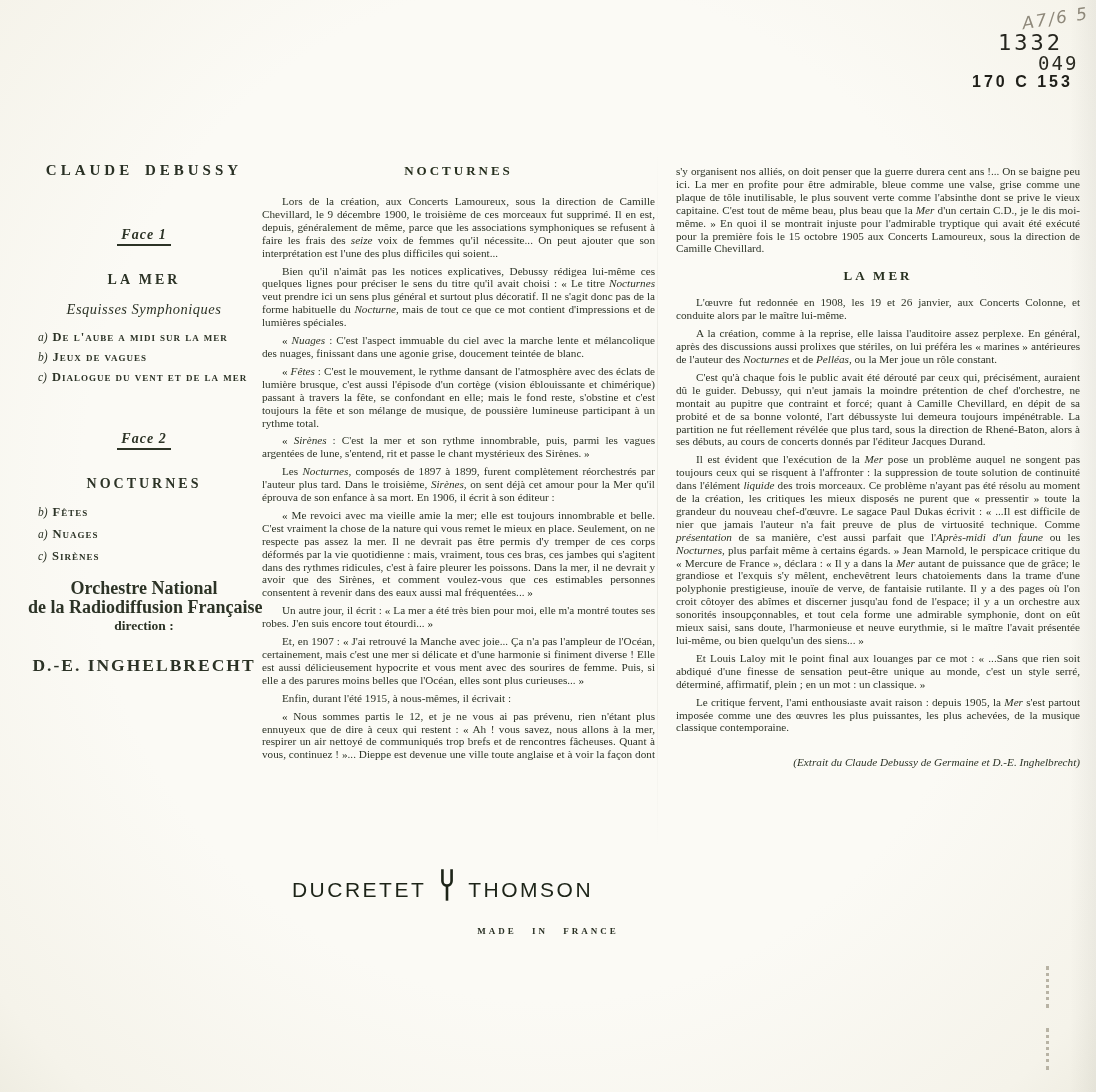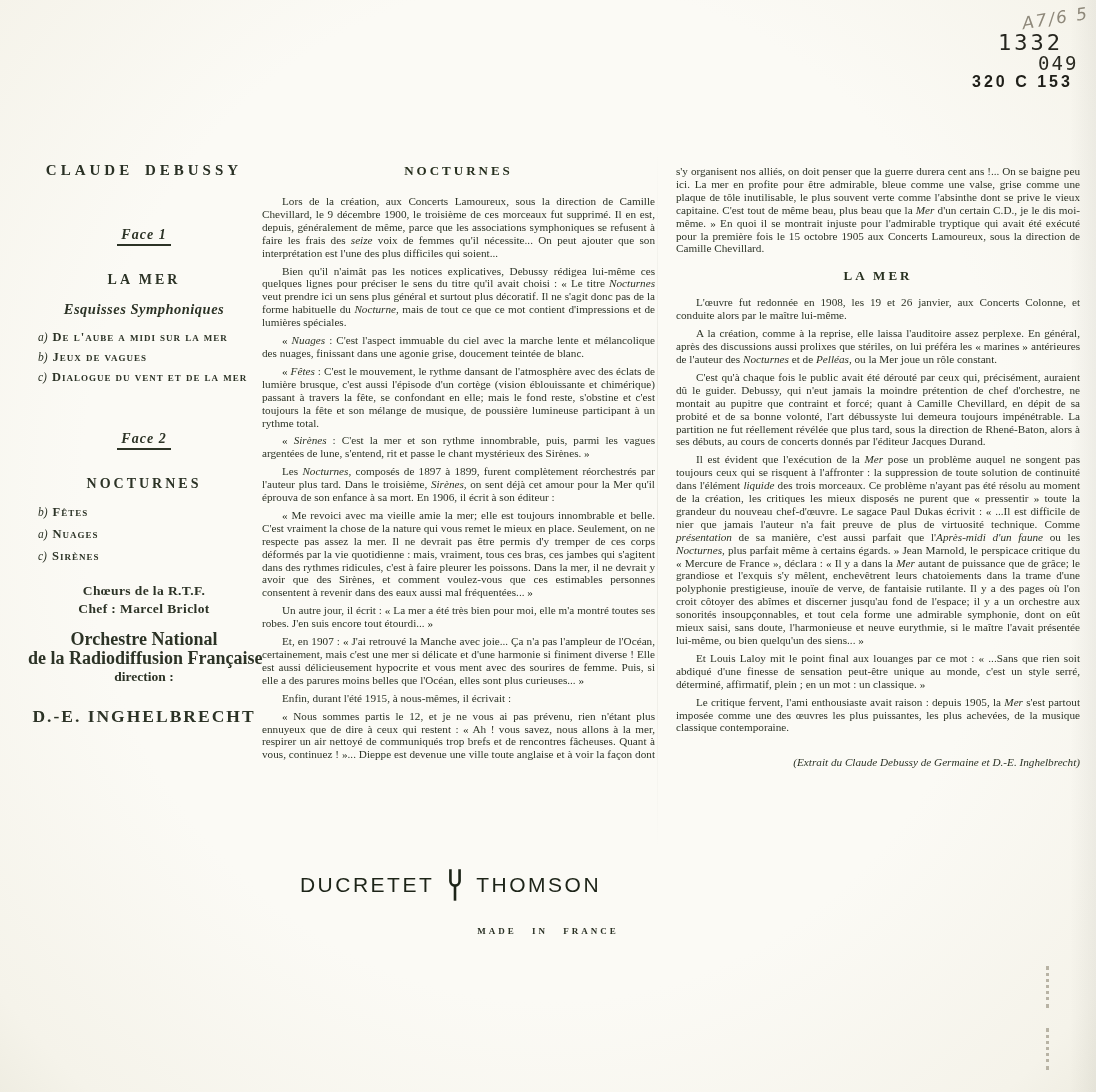--- a/index.html
+++ b/index.html
@@ -59,21 +59,21 @@
     display:inline-block;margin-top:48px;
     font-size:14px;font-weight:bold;font-style:italic;
     border-bottom:2px solid #2c3326;padding:0 4px 1px;
     letter-spacing:1px;
   }
   .face2-label{margin-top:44px;}
   .work-title{
     margin-top:26px;font-size:14px;font-weight:bold;letter-spacing:3px;
   }
   .work-subtitle{
-    margin-top:13px;font-size:14.5px;font-weight:bold;font-style:italic;
+    margin-top:13px;font-size:14.5px;font-weight:normal;font-style:italic;
     letter-spacing:0.5px;
   }
   .tracklist{
     margin-top:9px;text-align:left;padding-left:10px;
   }
   .tracklist .track{
     font-size:11.5px;line-height:20px;white-space:nowrap;
   }
   .tracklist.second .track{line-height:22px;}
   .track .prefix{font-style:italic;margin-right:5px;}
@@ -112,21 +112,21 @@
   .body-text p.no-indent{text-indent:0;}
   .body-text p.runover{text-align-last:justify;}
   .credit{
     margin-top:22px;font-size:11.2px;font-style:italic;text-align:right;
     color:#2c3326;
   }
 
   
   .brand-row{
     position:absolute;left:0;top:868px;width:885px;
-    display:flex;align-items:center;justify-content:center;gap:9px;margin-left:8px;
+    display:flex;align-items:flex-end;justify-content:center;gap:9px;
   }
   .brand-word{
     font-family:"Liberation Sans","DejaVu Sans",sans-serif;
     font-size:21px;letter-spacing:2.5px;color:#1d2418;font-weight:500;
   }
   .fork{width:24px;height:34px;display:block;}
   .made-in{
     position:absolute;left:0;top:926px;width:1096px;text-align:center;
     font-size:9px;font-weight:bold;letter-spacing:3px;word-spacing:10px;
     color:#2a3124;
@@ -148,21 +148,21 @@
   .printer-mark .m2{top:62px;height:42px;}
 </style>
 </head>
 <body>
 
 <div class="page">
 
   <div class="pencil">A7/6 5</div>
   <div class="stamp-number">1332</div>
   <div class="stamp-secondary">049</div>
-  <div class="catalog-number">320 C 153</div>
+  <div class="catalog-number">170 C 153</div>
 
   <aside class="left-col">
     <div class="composer">CLAUDE DEBUSSY</div>
 
     <div><span class="face-label">Face 1</span></div>
     <div class="work-title">LA MER</div>
     <div class="work-subtitle">Esquisses Symphoniques</div>
     <div class="tracklist">
       <div class="track">
         <span class="prefix">a)</span><span class="tname">De l'aube a midi sur la mer</span>
@@ -182,24 +182,20 @@
         <span class="prefix">b)</span><span class="tname">Fêtes</span>
       </div>
       <div class="track">
         <span class="prefix">a)</span><span class="tname">Nuages</span>
       </div>
       <div class="track">
         <span class="prefix">c)</span><span class="tname">Sirènes</span>
       </div>
     </div>
 
-    <div class="choir-block">
-      <div class="choir-line">Chœurs de la R.T.F.</div>
-      <div class="choir-line">Chef : Marcel Briclot</div>
-    </div>
     <div class="orchestra-block">
       <div class="orchestra-line">Orchestre National</div>
       <div class="orchestra-line">de la Radiodiffusion Française</div>
       <div class="direction-line">direction :</div>
     </div>
     <div class="conductor">D.-E. INGHELBRECHT</div>
   </aside>
 
   <section class="mid-col body-text">
     <h2 class="col-heading">NOCTURNES</h2>

